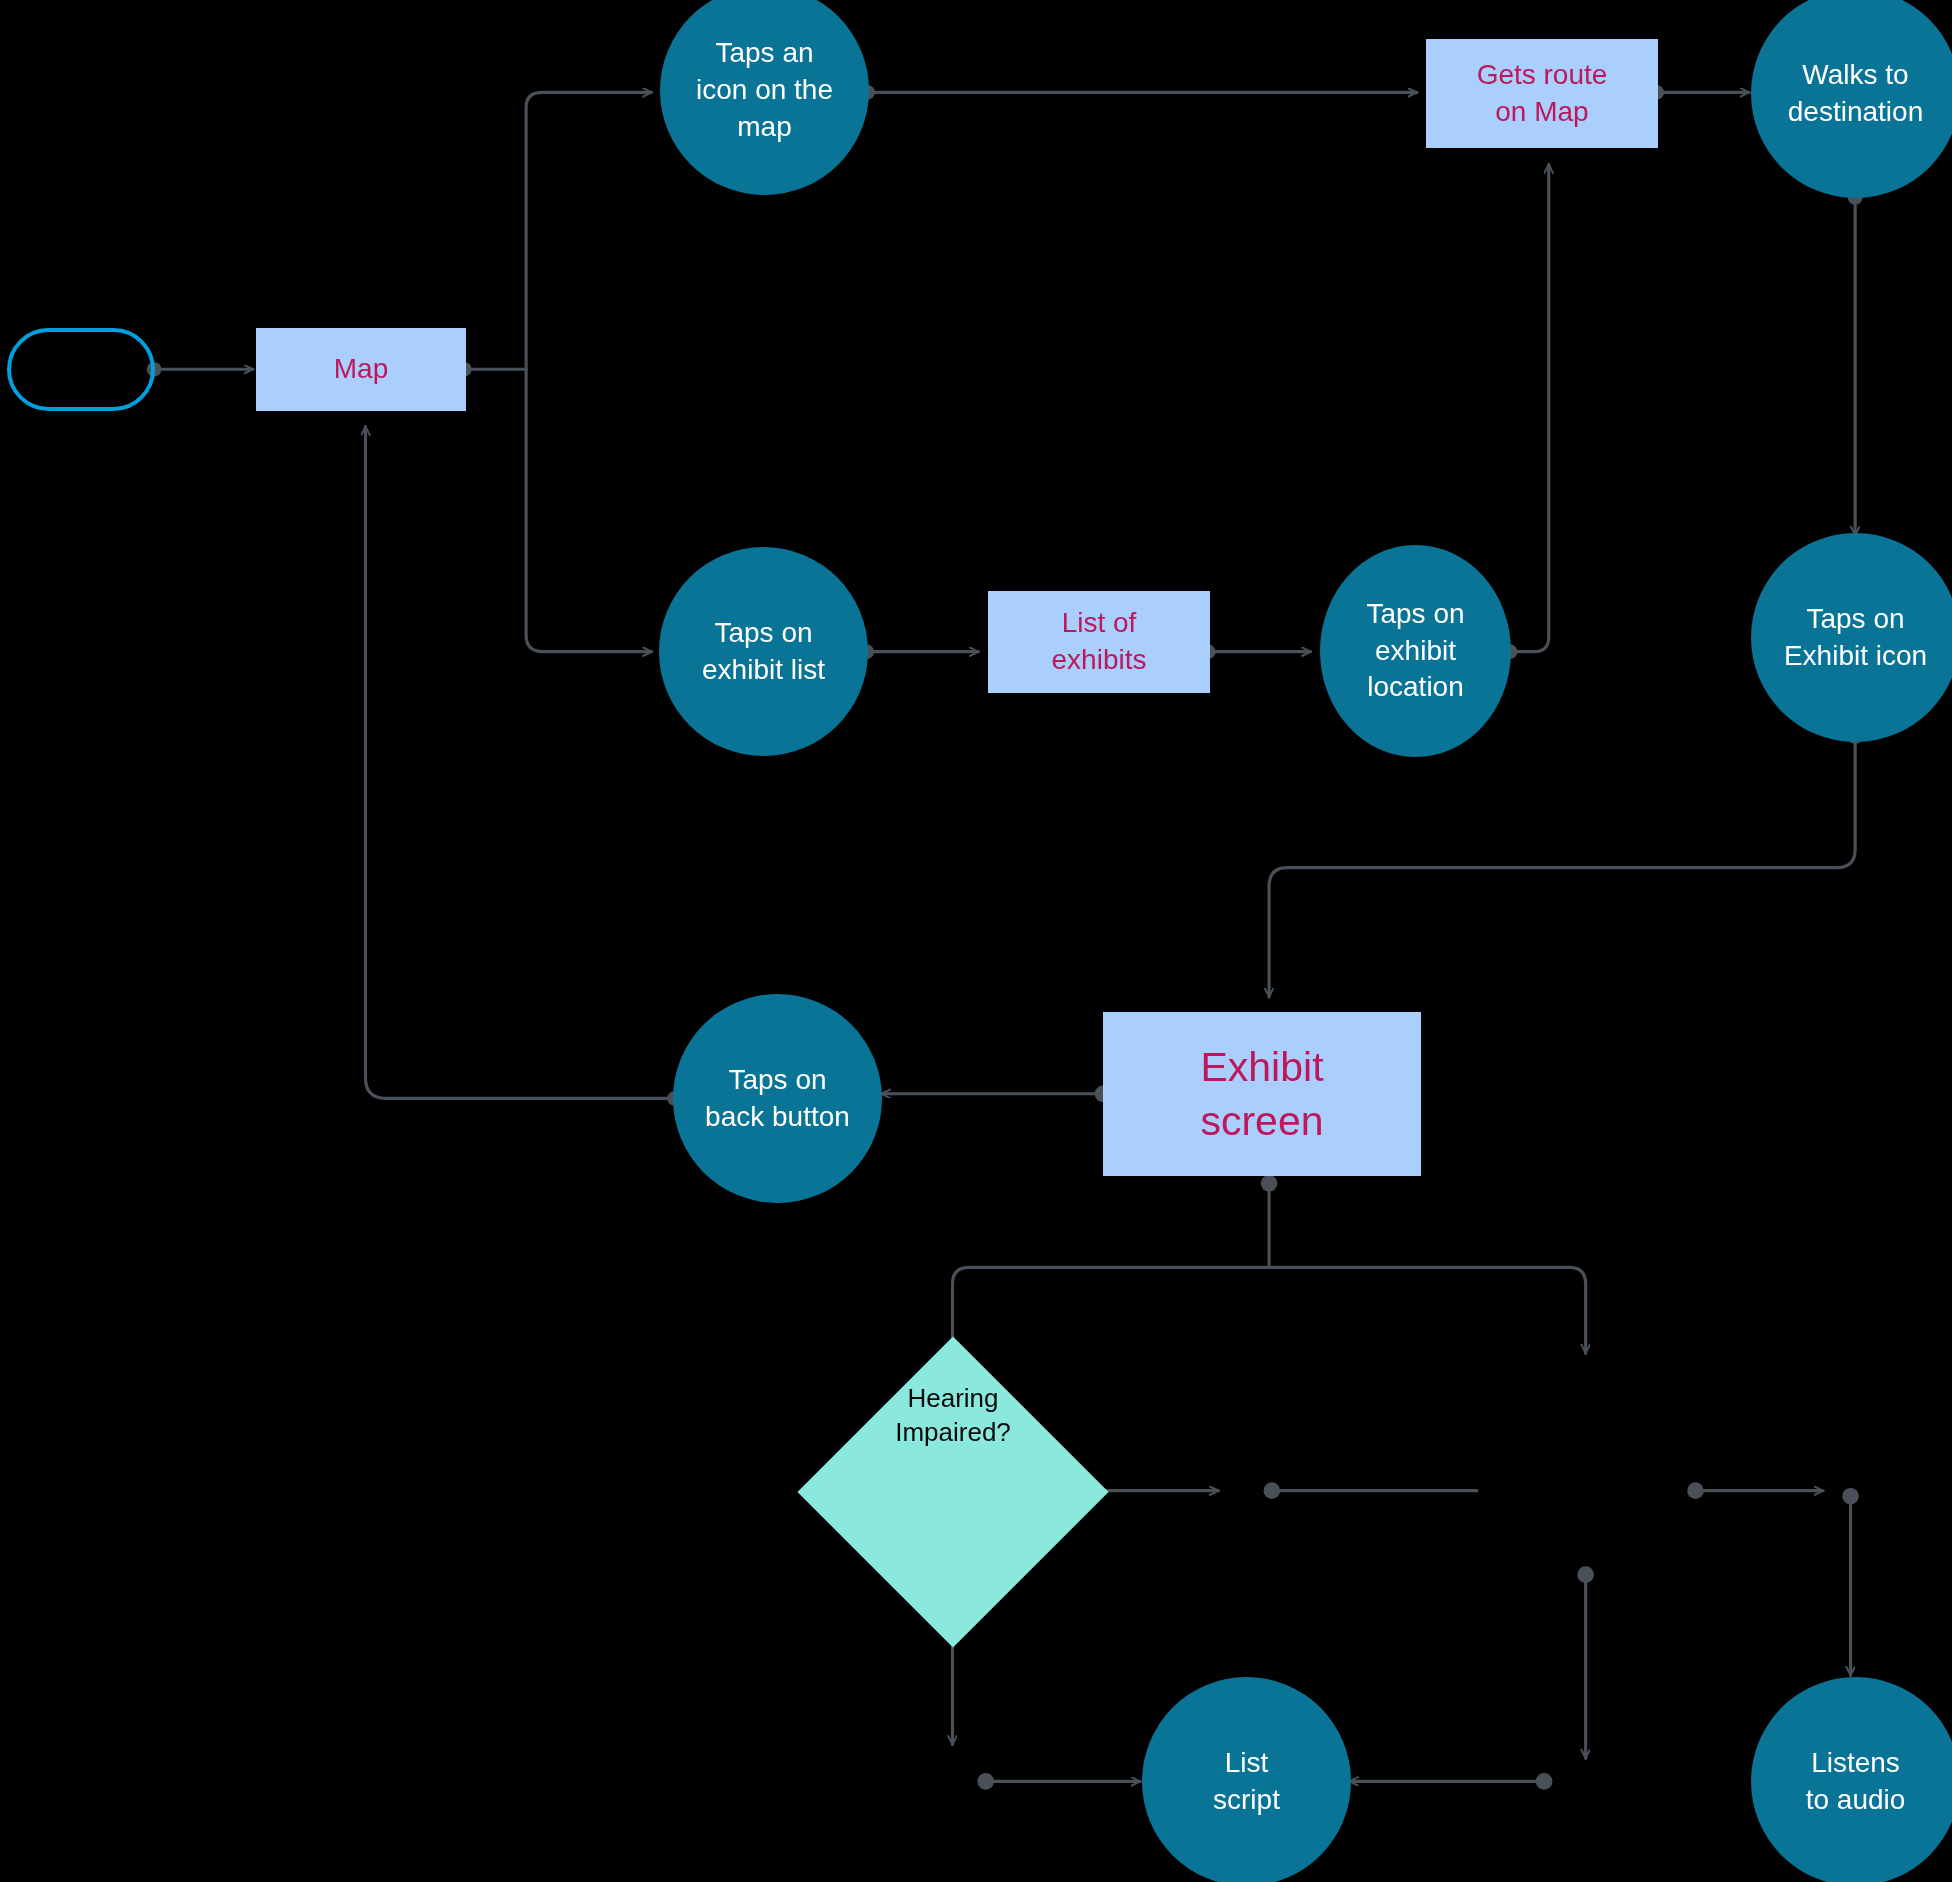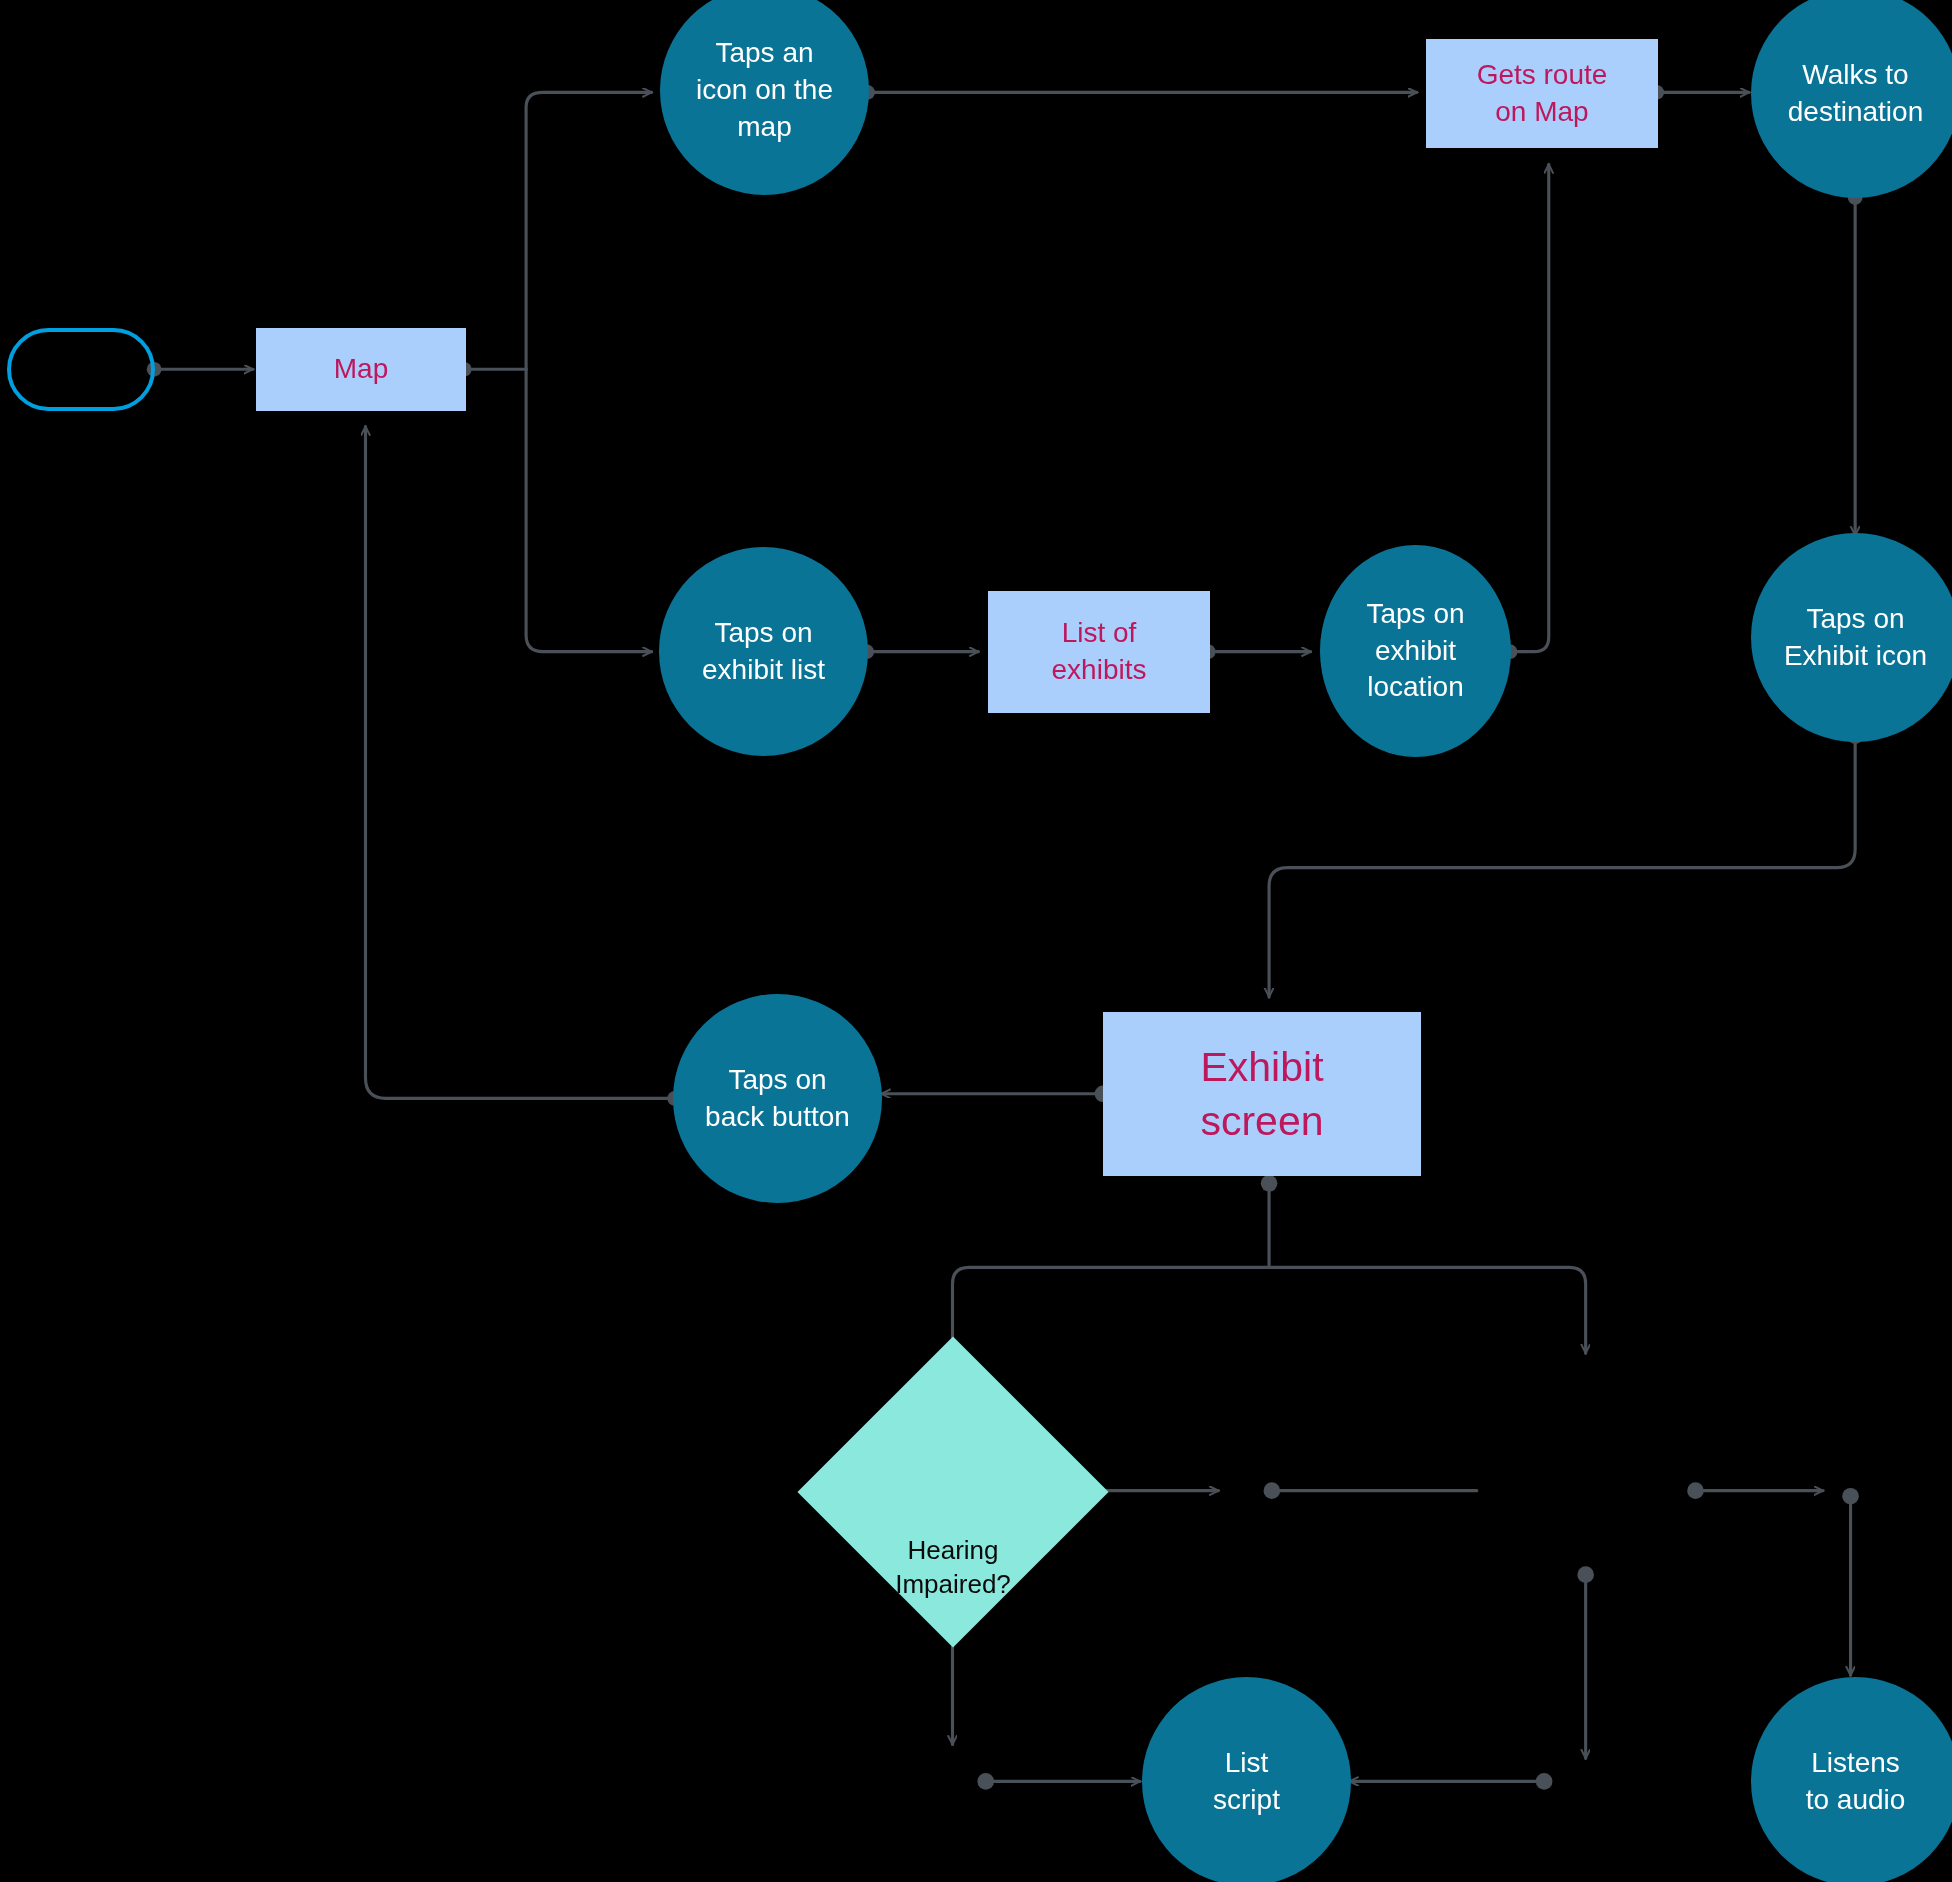--- a/index.html
+++ b/index.html
@@ -66,21 +66,21 @@
     left: 0; top: 0;
     width: 100%; height: 100%;
     background: #8BE8DC;
     transform: rotate(45deg);
   }
   .n-diamond-label {
     position: absolute;
     left: 0; top: 0;
     width: 100%; height: 100%;
     display: flex;
-    align-items: flex-end;
+    align-items: flex-start;
     justify-content: center;
     text-align: center;
     color: #0a0a0a;
     font-size: 26px;
     line-height: 1.3;
   }
   .lbl {
     display: block;
     white-space: pre-line;
     padding: 0 5.5px;
@@ -186,21 +186,21 @@
   <div class="node n-ellipse" style="left:1751px; top:-11px; width:209px; height:209px;">
     <span class="lbl">Walks to
 destination</span>
   </div>
 
   <div class="node n-ellipse" style="left:659px; top:547px; width:209px; height:209px;">
     <span class="lbl">Taps on
 exhibit list</span>
   </div>
 
-  <div class="node n-box" style="left:988px; top:591px; width:222px; height:122px;">
+  <div class="node n-box" style="left:988px; top:591px; width:222px; height:102px;">
     <span class="lbl">List of
 exhibits</span>
   </div>
 
   <div class="node n-ellipse" style="left:1320px; top:545px; width:191px; height:212px;">
     <span class="lbl">Taps on
 exhibit
 location</span>
   </div>
 

